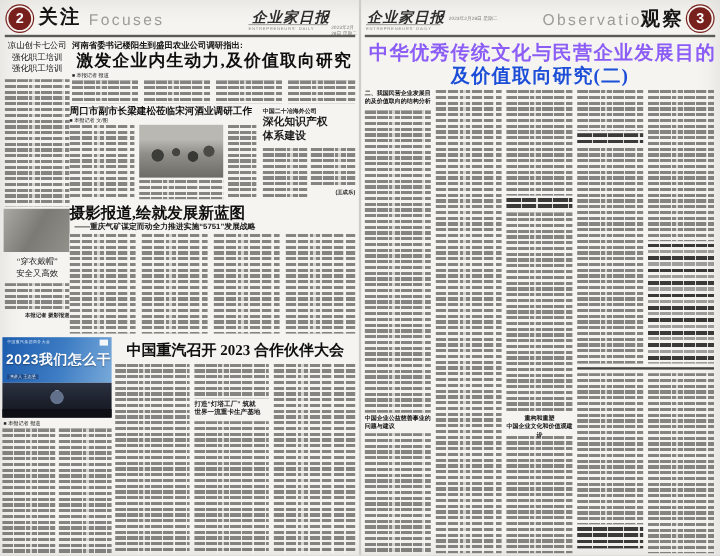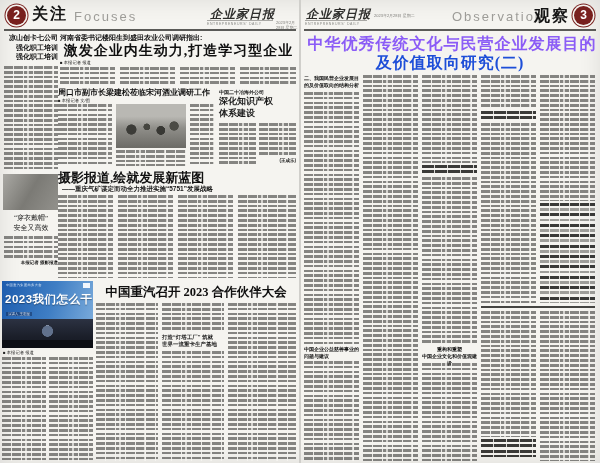--- a/index.html
+++ b/index.html
@@ -72,36 +72,36 @@
 
   <div class="page" style="left:0;">
     <div class="abs badge" style="left:7px;top:6px;">2</div>
     <div class="abs sec-cn serif" style="left:32px;top:4px;">关注</div>
     <div class="abs sec-en" style="left:74px;top:9px;">Focuses</div>
     <div class="abs mast-logo serif" style="left:210px;top:6px;">企业家日报</div>
     <div class="abs mast-tag" style="left:207px;top:20px;width:66px;">ENTREPRENEURS' DAILY</div>
     <div class="abs dateline" style="left:276px;top:20px;width:22px;">2023年2月28日 星期二</div>
     <div class="abs hdr-rule" style="left:4px;top:29px;width:292px;"></div>
 
-    <div class="abs serif" style="left:4px;top:34px;width:54px;font-weight:bold;font-size:7px;line-height:9.5px;text-align:right;color:#101010;">
+    <div class="abs serif" style="left:4px;top:34px;width:54px;font-weight:normal;font-size:7px;line-height:9.5px;text-align:center;color:#101010;">
       <span class="line">凉山创卡七公司</span>
       <span class="line">强化职工培训</span>
       <span class="line">强化职工培训</span>
     </div>
     <div class="abs sim" style="left:4px;top:66px;width:54px;height:106px;"></div>
     <div class="abs ph-site" style="left:3px;top:174px;width:55px;height:36px;"></div>
     <div class="abs serif" style="left:4px;top:213px;width:54px;font-weight:normal;font-size:7px;line-height:10px;text-align:center;">
       <span class="line">“穿衣戴帽”</span>
       <span class="line">安全又高效</span>
     </div>
     <div class="abs sim" style="left:4px;top:236px;width:54px;height:22px;"></div>
     <div class="abs" style="left:4px;top:260px;width:54px;font-weight:bold;font-size:4.5px;text-align:right;">本报记者 摄影报道</div>
 
     <div class="abs kicker" style="left:60px;top:33px;width:236px;">河南省委书记楼阳生到盛田农业公司调研指出:</div>
-    <div class="abs headline-xl serif" style="left:60px;top:42px;width:237px;">激发企业内生动力,打造学习型企业</div>
+    <div class="abs headline-xl serif" style="left:60px;top:42px;width:237px;">激发企业内生动力,及价值取向研究</div>
     <div class="abs byline" style="left:60px;top:60px;">■ 本报记者 报道</div>
     <div class="abs sim" style="left:60px;top:67px;width:55px;height:19px;"></div>
     <div class="abs sim" style="left:120px;top:67px;width:55px;height:19px;"></div>
     <div class="abs sim" style="left:180px;top:67px;width:55px;height:19px;"></div>
     <div class="abs sim" style="left:240px;top:67px;width:56px;height:19px;"></div>
 
     <div class="abs headline-m serif" style="left:58px;top:87px;width:156px;">周口市副市长梁建松莅临宋河酒业调研工作</div>
     <div class="abs byline" style="left:58px;top:98px;">■ 本报记者 文/图</div>
     <div class="abs ph-meeting" style="left:116px;top:104px;width:70px;height:44px;"></div>
     <div class="abs sim" style="left:58px;top:104px;width:54px;height:62px;"></div>

